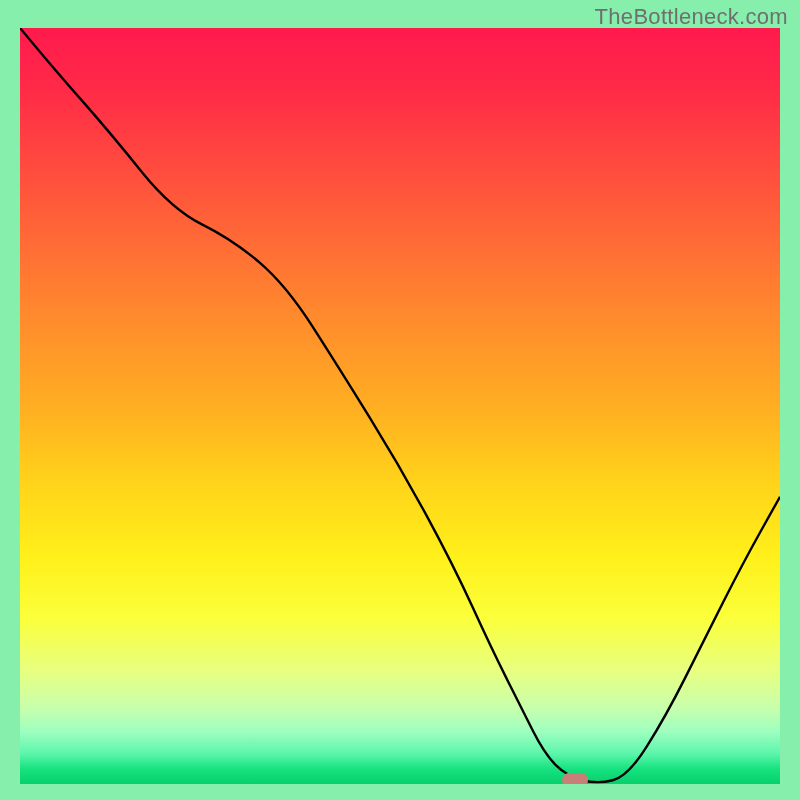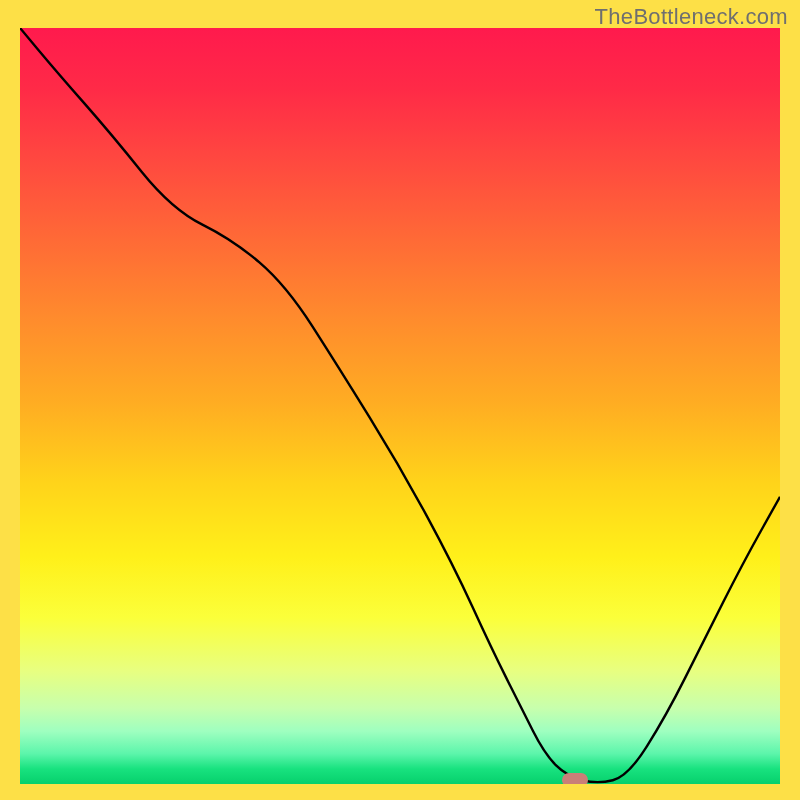--- a/index.html
+++ b/index.html
@@ -8,21 +8,21 @@
     width: 800px;
     height: 800px;
     background: #000;
     overflow: hidden;
     font-family: Arial, Helvetica, sans-serif;
   }
   .frame {
     position: relative;
     width: 800px;
     height: 800px;
-    background: #fde047;
+    background: #86efac;
   }
   .watermark {
     position: absolute;
     top: 4px;
     right: 12px;
     color: #6f6f6f;
     font-size: 22px;
     font-weight: 500;
     letter-spacing: 0.3px;
     z-index: 10;

